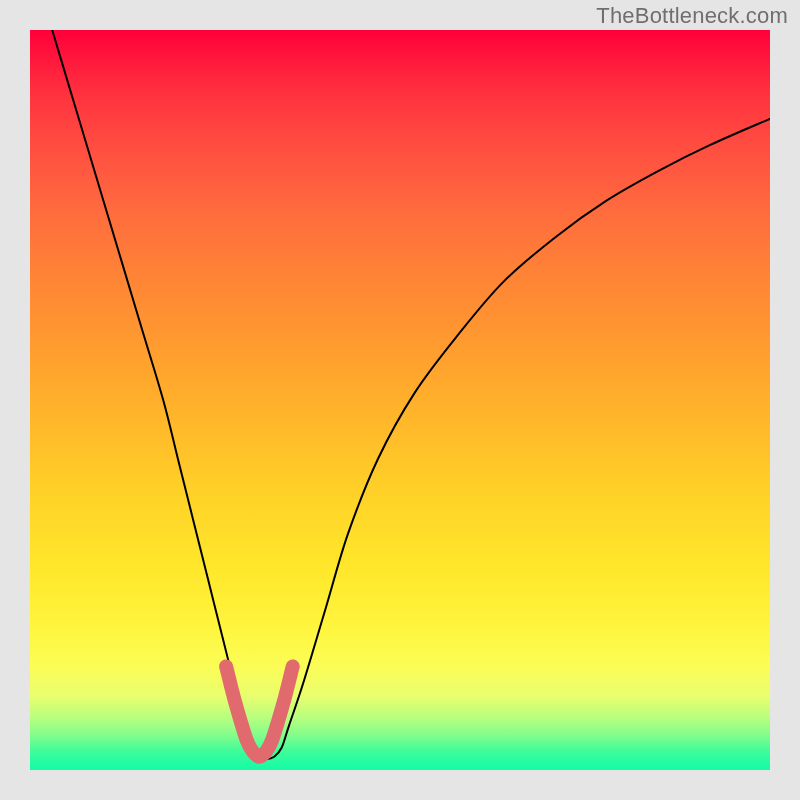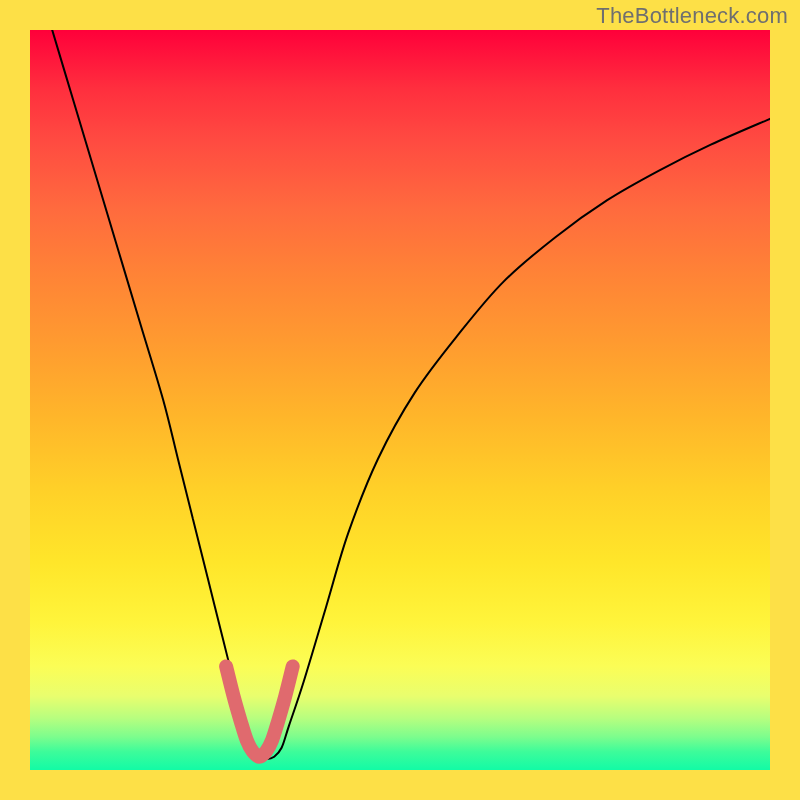--- a/index.html
+++ b/index.html
@@ -8,21 +8,21 @@
     width: 800px;
     height: 800px;
     background: #000;
     overflow: hidden;
     font-family: Arial, Helvetica, sans-serif;
   }
   .stage {
     position: relative;
     width: 800px;
     height: 800px;
-    background: #fde047;
+    background: #e5e5e5;
   }
   .watermark {
     position: absolute;
     top: 3px;
     right: 12px;
     color: #6f6f6f;
     font-size: 22px;
     font-weight: 500;
     letter-spacing: 0.2px;
     z-index: 50;

